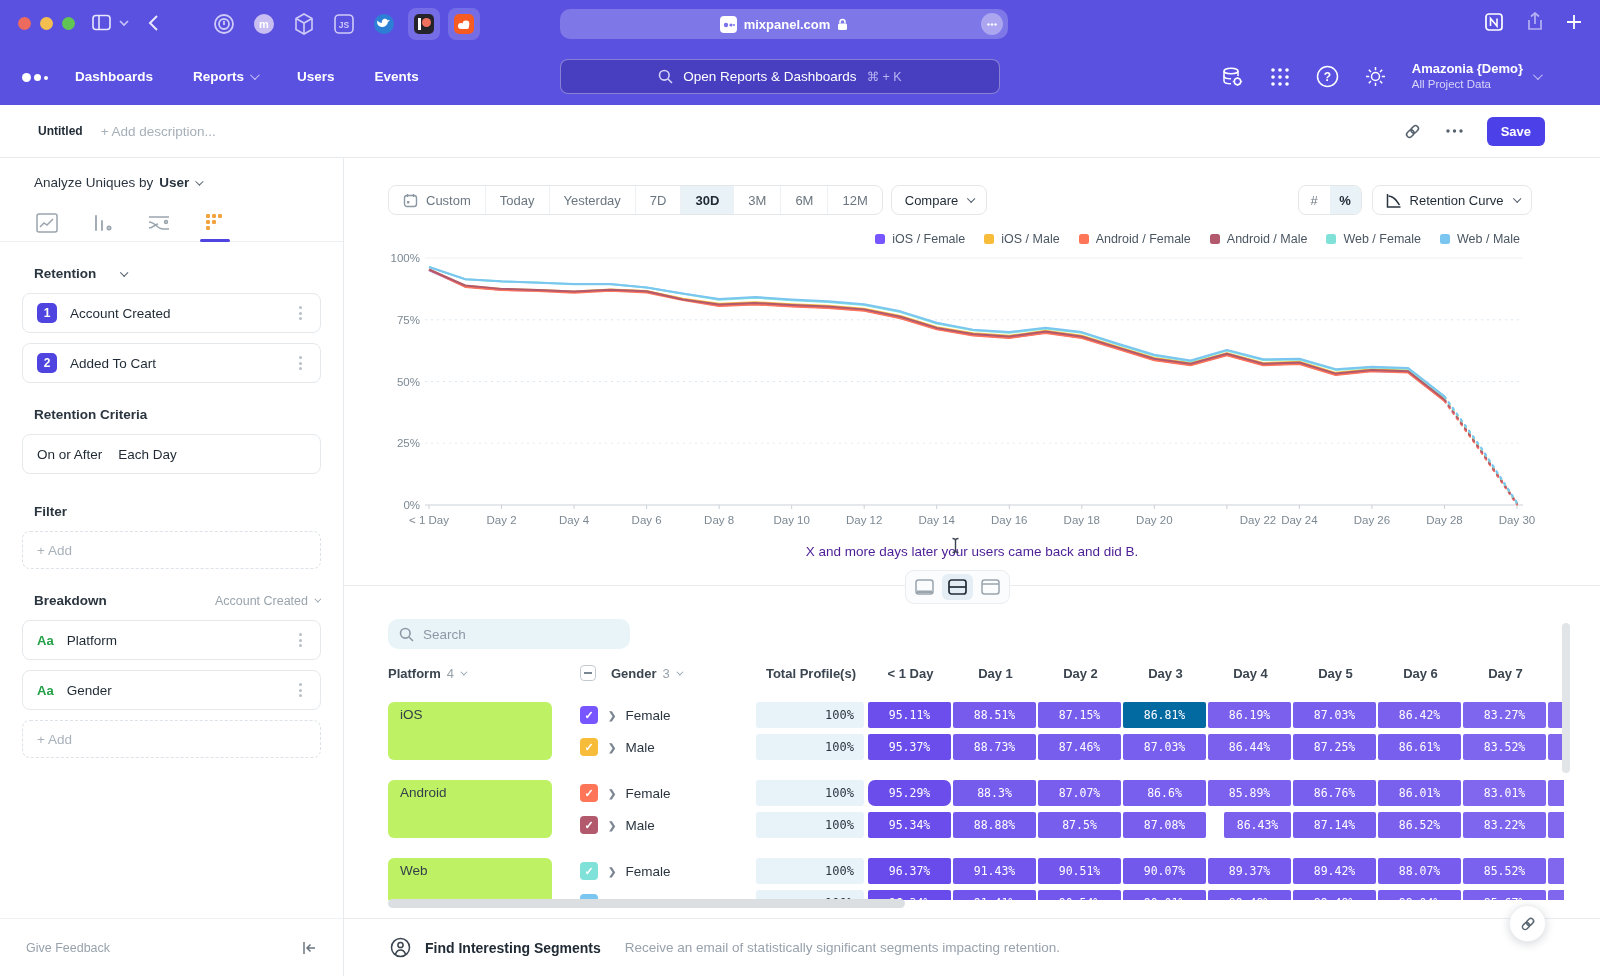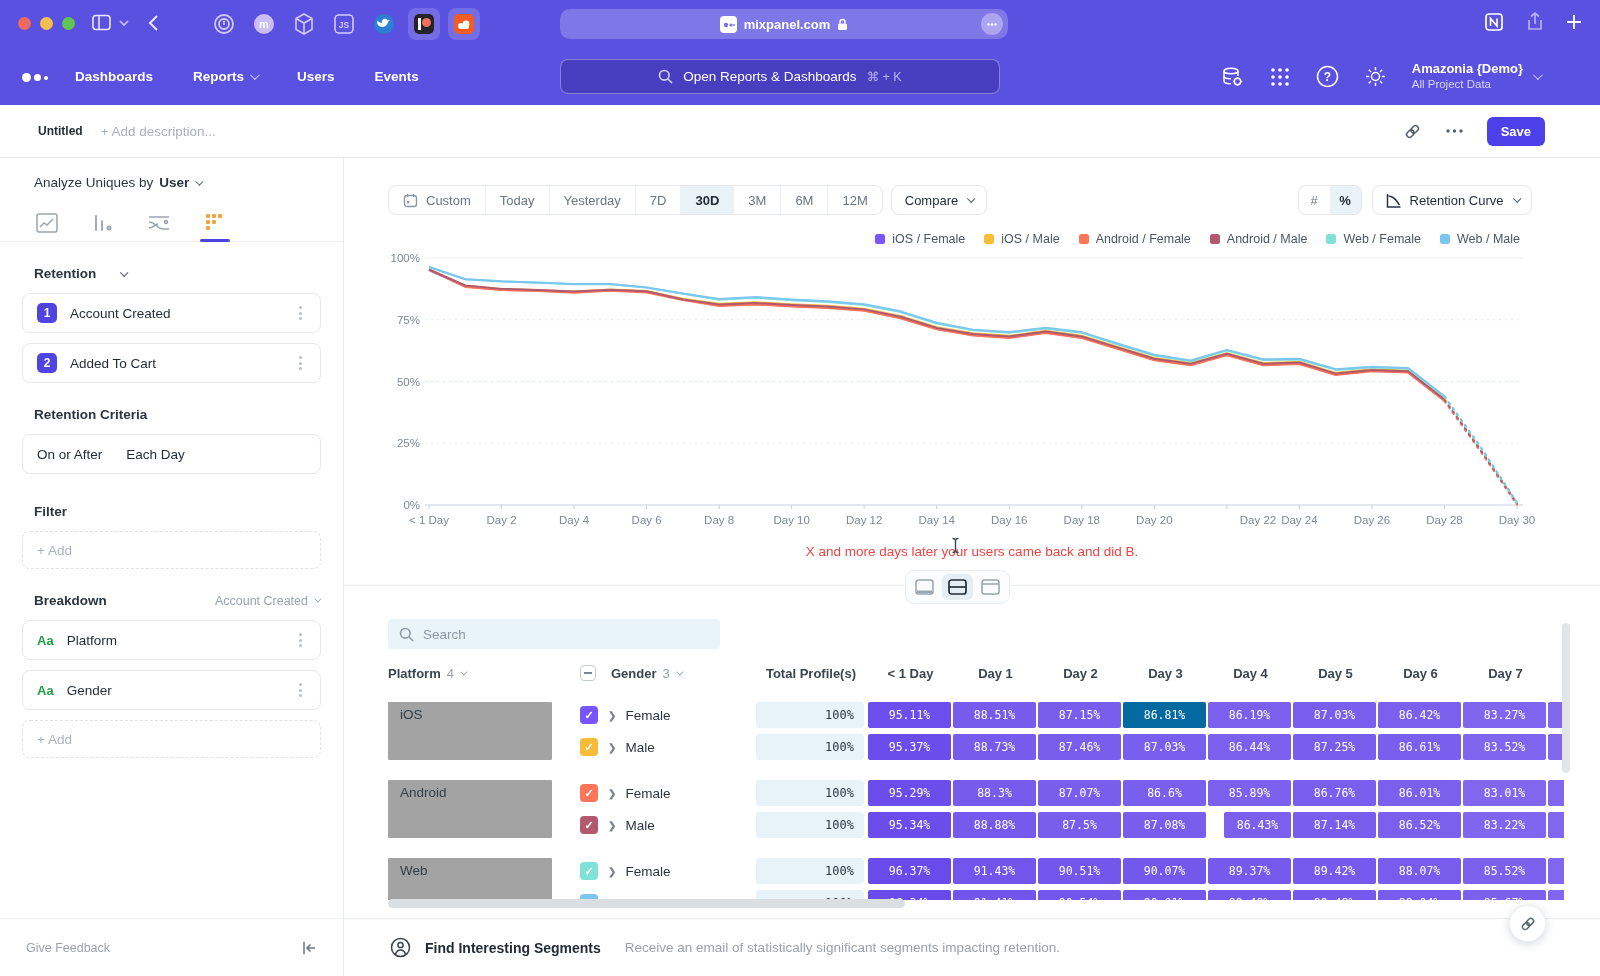--- a/index.html
+++ b/index.html
@@ -85,41 +85,41 @@
 .toggle{display:flex;border:1px solid #E4E7EA;border-radius:8px;overflow:hidden;height:30px}
 .tseg{width:31px;display:flex;align-items:center;justify-content:center;font-size:13px;color:#6B7680;cursor:pointer}
 .tseg.active{background:#E9F2F7;color:#1F2933;font-weight:700}
 
 .legend{position:absolute;top:74px;right:80px;display:flex;gap:19px}
 .litem{display:flex;align-items:center;gap:7px;font-size:12.5px;color:#4A5662}
 .litem i{width:10px;height:10px;border-radius:2.5px;display:block}
 .chart-area{position:absolute;left:44px;top:100px;width:1150px;height:290px}
 .ylab{position:absolute;left:0;width:32px;text-align:right;font-size:11.5px;color:#7C8893}
 .xlab{position:absolute;top:256px;transform:translateX(-50%);font-size:11.5px;color:#7C8893;white-space:nowrap}
-.caption{position:absolute;top:386px;left:0;width:100%;text-align:center;font-size:13.5px;color:#ef4444}
+.caption{position:absolute;top:386px;left:0;width:100%;text-align:center;font-size:13.5px;color:#4c1d95}
 .ibeam{position:absolute;left:606px;top:379px}
 .divider{position:absolute;top:427px;left:0;right:0;border-top:1px solid #E9EDEF}
 .vtoggle{position:absolute;top:412px;left:561px;height:34px;background:#FBFCFD;border:1px solid #E9EDEF;
   border-radius:9px;display:flex;gap:2px;padding:3px;z-index:2}
 .vtbtn{width:31px;border-radius:6px;display:flex;align-items:center;justify-content:center;cursor:pointer;color:#9AA4AD;background:transparent}
 .vtbtn.active{background:#E4EEF4;color:#222D38}
 
-.searchbox{position:absolute;top:461px;left:44px;width:332px;height:30px;border-radius:4px;background:#E8F4F8;
+.searchbox{position:absolute;top:461px;left:44px;width:242px;height:30px;border-radius:10px;background:#E8F4F8;
   display:flex;align-items:center;gap:9px;padding:0 11px;color:#8C99A5;font-size:13.5px}
 .t-grid{display:grid;grid-template-columns:178px 190px 112px repeat(9,85px);align-items:center}
 #thead{position:absolute;left:44px;top:501px;width:1176px;height:28px;overflow:hidden}
 .h-cell{font-size:13px;font-weight:600;color:#3A4550;display:flex;align-items:center;gap:6px}
 .h-count{color:#97A1AB;font-weight:400}
 .h-num{justify-content:center;font-weight:600}
 .h-right{justify-content:flex-end;padding-right:12px}
 .indet{width:16px;height:16px;border:1.5px solid #C3CBD2;border-radius:4px;background:#fff;display:flex;align-items:center;justify-content:center;margin-right:9px}
 .indet i{width:8px;height:1.8px;background:#7A8691;display:block}
 #groups{position:absolute;left:44px;top:544px;width:1176px;height:198px;overflow:hidden}
 .t-group{grid-auto-rows:26px;row-gap:6px;margin-bottom:20px}
-.plat-cell{grid-column:1;grid-row:1 / span 2;align-self:stretch;background:#a3a3a3;border-radius:1px;
+.plat-cell{grid-column:1;grid-row:1 / span 2;align-self:stretch;background:#bef264;border-radius:6px;
   margin-right:14px;padding:5px 12px;font-size:13.5px;color:#333E48}
 .gen-cell{display:flex;align-items:center}
 .cbx{width:18px;height:18px;border-radius:4px;display:flex;align-items:center;justify-content:center;
   color:#fff;font-size:11px;font-weight:700;margin-left:14px;cursor:pointer}
 .rowchev{color:#7A8691;font-size:10px;font-weight:700;margin:0 9px 0 10px}
 .gen-lab{font-size:13.5px;color:#2A3540}
 .tot-cell{height:26px;background:#E7F3F8;border-radius:3px;margin-right:4px;display:flex;align-items:center;
   justify-content:flex-end;padding-right:10px;font-size:12px;color:#2A3540;font-family:"DejaVu Sans Mono",monospace}
 .val-cell{height:26px;border-radius:2px;margin-right:2px;display:flex;align-items:center;justify-content:center;
   color:#fff;font-size:11.5px;font-family:"DejaVu Sans Mono",monospace}
@@ -386,21 +386,21 @@
           <i></i>
           <i></i>
         </span>
   </div>
 
   <div class="sec-label plain" style="">
     <span>Retention Criteria</span>
   </div>
   <div class="card">
     <span>On or After</span>
-    <span style="margin-left:24px">Each Day</span>
+    <span style="margin-left:16px">Each Day</span>
   </div>
 
   <div class="sec-label plain" style="margin-top:30px">
     <span>Filter</span>
   </div>
   <div class="addbox">
     <span>+ Add</span>
   </div>
 
   <div class="bd-row">
@@ -677,21 +677,21 @@
           <div class="val-cell" style="grid-area: 2 / 12; background: rgb(128, 103, 238);"></div>
         </div>
         <div class="t-grid t-group">
           <div class="plat-cell">Android</div>
           <div class="gen-cell" style="grid-area: 1 / 2;">
             <span class="cbx" style="background:#FF7557">✓</span>
             <span class="rowchev">❯</span>
             <span class="gen-lab">Female</span>
           </div>
           <div class="tot-cell" style="grid-area: 1 / 3;">100%</div>
-          <div class="val-cell" style="grid-area: 1 / 4; background: rgb(106, 77, 235);">95.29%</div>
+          <div class="val-cell" style="grid-area: 1 / 4; background: rgb(106, 77, 235); border-radius: 7px;">95.29%</div>
           <div class="val-cell" style="grid-area: 1 / 5; background: rgb(118, 92, 237);">88.3%</div>
           <div class="val-cell" style="grid-area: 1 / 6; background: rgb(121, 94, 237);">87.07%</div>
           <div class="val-cell" style="grid-area: 1 / 7; background: rgb(121, 95, 237);">86.6%</div>
           <div class="val-cell" style="grid-area: 1 / 8; background: rgb(123, 97, 237);">85.89%</div>
           <div class="val-cell" style="grid-area: 1 / 9; background: rgb(121, 95, 237);">86.76%</div>
           <div class="val-cell" style="grid-area: 1 / 10; background: rgb(122, 97, 237);">86.01%</div>
           <div class="val-cell" style="grid-area: 1 / 11; background: rgb(128, 103, 238);">83.01%</div>
           <div class="val-cell" style="grid-area: 1 / 12; background: rgb(128, 103, 238);"></div>
           <div class="gen-cell" style="grid-area: 2 / 2;">
             <span class="cbx" style="background:#B2596E">✓</span>

